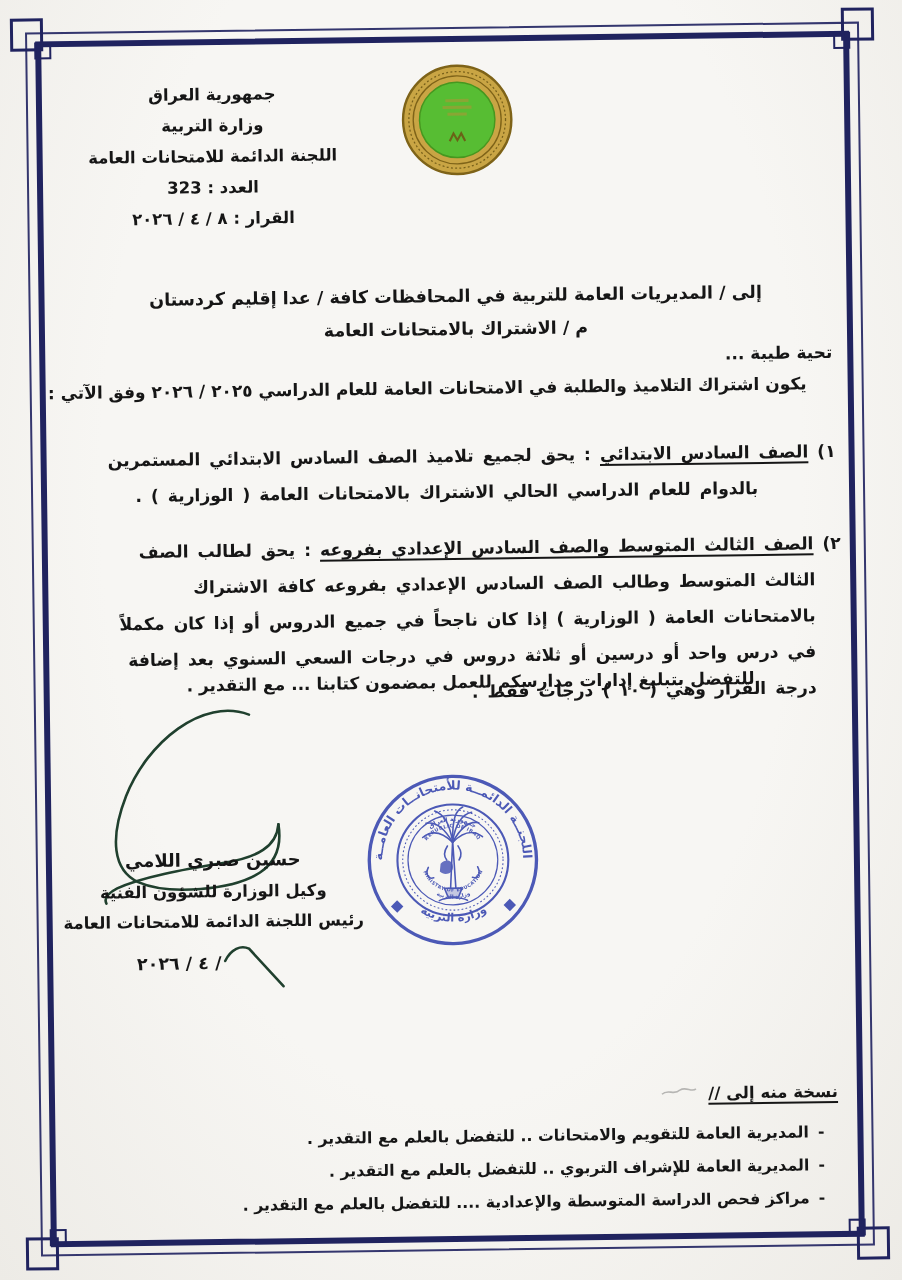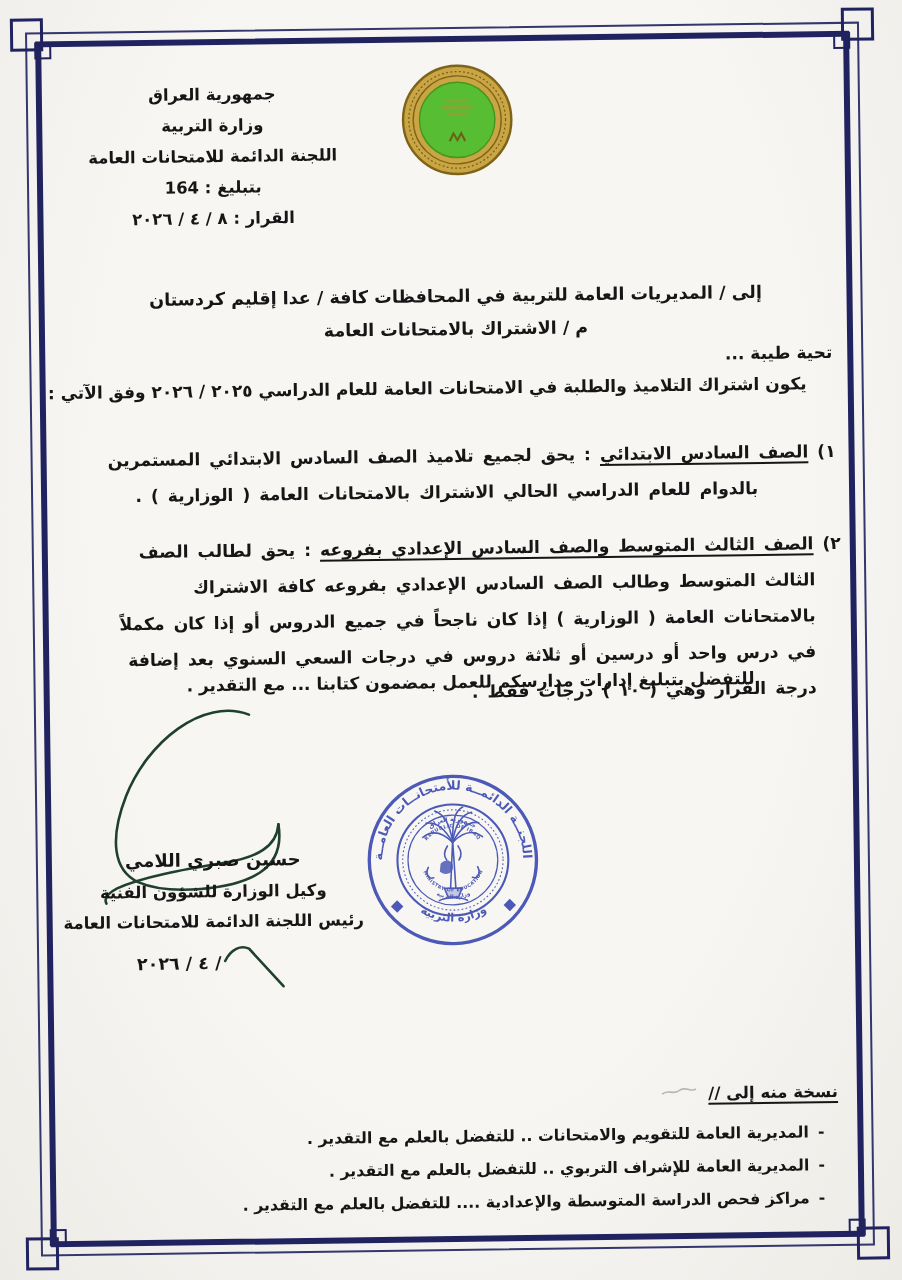--- a/index.html
+++ b/index.html
@@ -73,22 +73,22 @@
       <circle cx="60" cy="60" r="39" fill="#57bd33" stroke="#46971f" stroke-width="1.5"></circle>
       <path d="M48,40 h24 M45,47 h30 M50,54 h20" stroke="#b29334" stroke-width="3.2" opacity="0.55" fill="none"></path>
       <path d="M52,82 l4,-8 4,7 4,-7 4,8" stroke="#6d5413" stroke-width="2.2" fill="none" opacity="0.85"></path>
     </svg>
 
     <div class="t hdr center">
       <div>جمهورية العراق</div>
       <div>وزارة التربية</div>
       <div>اللجنة الدائمة للامتحانات العامة</div>
       <div>
-        <span>بتبليغ :</span>
-        <span>164</span>
+        <span>العدد :</span>
+        <span>323</span>
       </div>
       <div>
         <span>القرار :</span>
         <span>٨ / ٤ / ٢٠٢٦</span>
       </div>
     </div>
 
     <div class="t addr center">
       <div>إلى / المديريات العامة للتربية في المحافظات كافة / عدا إقليم كردستان</div>
       <div>م / الاشتراك بالامتحانات العامة</div>

